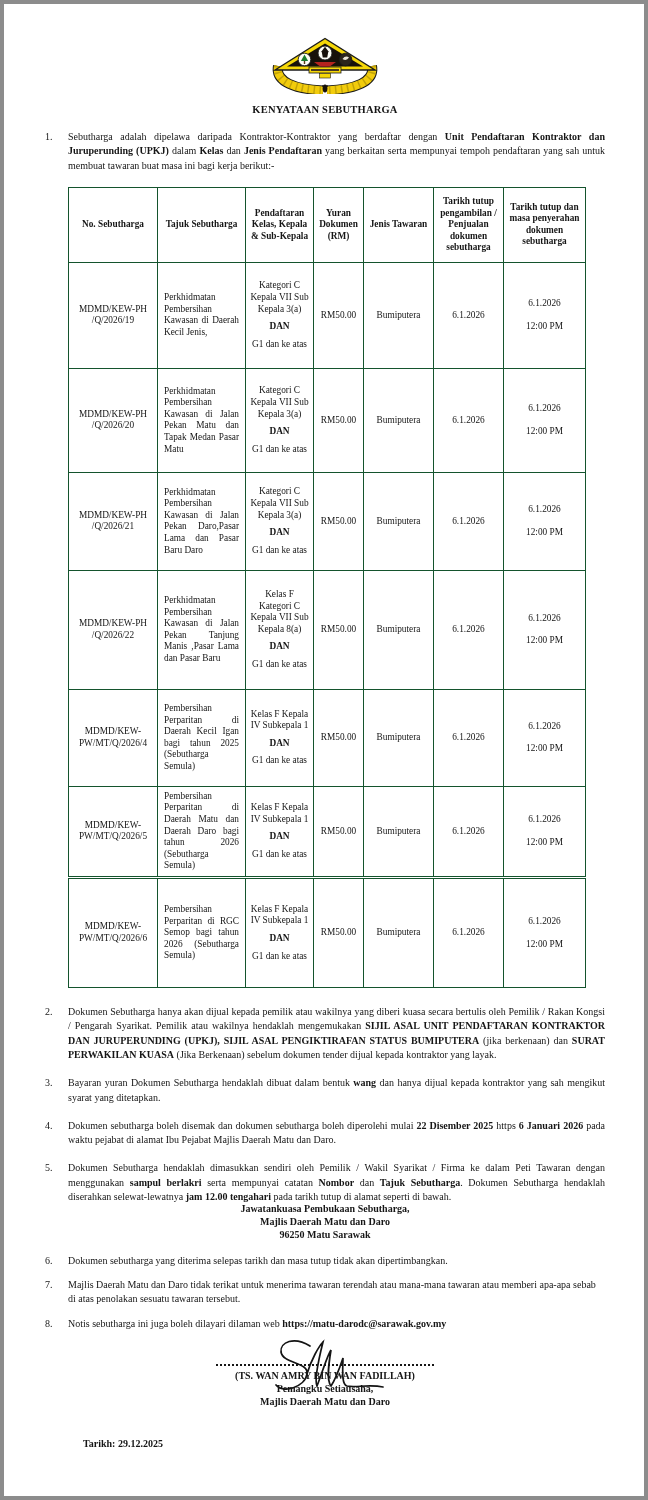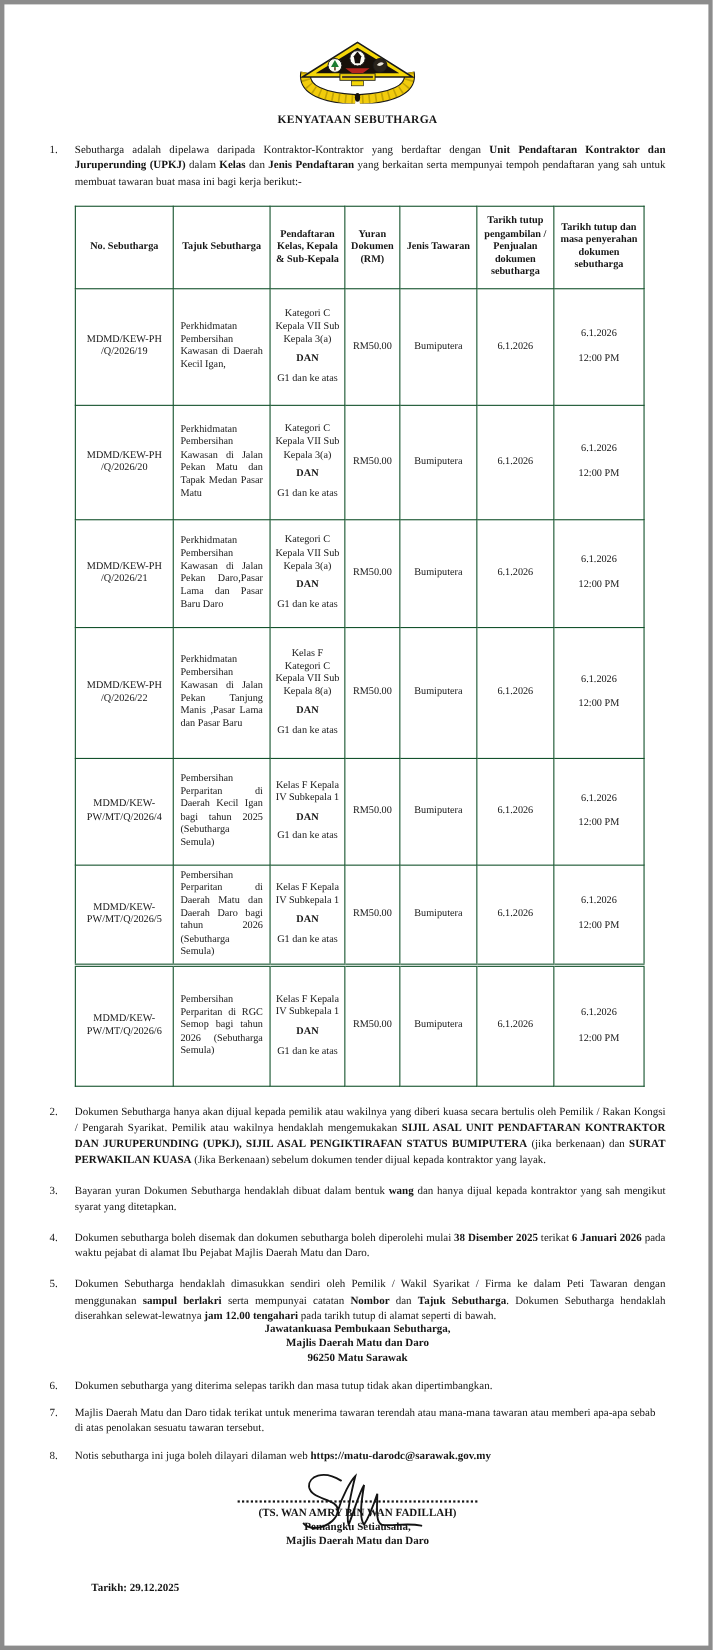--- a/index.html
+++ b/index.html
@@ -118,21 +118,21 @@
             <th>Yuran Dokumen (RM)</th>
             <th>Jenis Tawaran</th>
             <th>Tarikh tutup pengambilan / Penjualan dokumen sebutharga</th>
             <th>Tarikh tutup dan masa penyerahan dokumen sebutharga</th>
           </tr>
       </thead>
       <tbody>
           <tr>
             <td class="cell-no">MDMD/KEW-PH
 /Q/2026/19</td>
-            <td class="cell-title">Perkhidmatan Pembersihan Kawasan di Daerah Kecil Igan,</td>
+            <td class="cell-title">Perkhidmatan Pembersihan Kawasan di Daerah Kecil Jenis,</td>
             <td class="cell-reg">
               <div class="reg-line">Kategori C Kepala VII Sub Kepala 3(a)</div>
               <div class="reg-line bold">DAN</div>
               <div class="reg-line">G1 dan ke atas</div>
             </td>
             <td class="cell-fee">RM50.00</td>
             <td class="cell-type">Bumiputera</td>
             <td class="cell-close">6.1.2026</td>
             <td class="cell-sub">
               <div class="sub-date">6.1.2026</div>
@@ -247,21 +247,21 @@
     <div class="para">
       <span class="para-num">2.</span>
       <span class="para-body"><span>Dokumen Sebutharga hanya akan dijual kepada pemilik atau wakilnya yang diberi kuasa secara  bertulis oleh Pemilik / Rakan Kongsi / Pengarah Syarikat. Pemilik atau wakilnya hendaklah mengemukakan </span><b>SIJIL ASAL UNIT PENDAFTARAN KONTRAKTOR DAN JURUPERUNDING (UPKJ), SIJIL ASAL PENGIKTIRAFAN STATUS BUMIPUTERA</b><span> (jika berkenaan) dan </span><b>SURAT PERWAKILAN KUASA</b><span> (Jika Berkenaan) sebelum dokumen tender dijual kepada kontraktor yang layak.</span></span>
     </div>
     <div class="para">
       <span class="para-num">3.</span>
       <span class="para-body"><span>Bayaran yuran Dokumen Sebutharga hendaklah dibuat dalam bentuk </span><b>wang</b><span> dan hanya dijual kepada kontraktor yang sah mengikut syarat yang ditetapkan.</span></span>
     </div>
     <div class="para">
       <span class="para-num">4.</span>
-      <span class="para-body"><span>Dokumen sebutharga boleh disemak dan dokumen sebutharga boleh diperolehi mulai </span><b>38 Disember 2025</b><span> terikat </span><b>6 Januari 2026</b><span> pada waktu pejabat di alamat Ibu Pejabat Majlis Daerah Matu dan Daro.</span></span>
+      <span class="para-body"><span>Dokumen sebutharga boleh disemak dan dokumen sebutharga boleh diperolehi mulai </span><b>22 Disember 2025</b><span> https </span><b>6 Januari 2026</b><span> pada waktu pejabat di alamat Ibu Pejabat Majlis Daerah Matu dan Daro.</span></span>
     </div>
     <div class="para" style="margin-bottom:4px">
       <span class="para-num">5.</span>
       <span class="para-body"><span>Dokumen Sebutharga hendaklah dimasukkan sendiri oleh Pemilik / Wakil Syarikat / Firma ke dalam  Peti Tawaran dengan menggunakan </span><b>sampul berlakri</b><span> serta mempunyai catatan </span><b>Nombor</b><span> dan </span><b>Tajuk Sebutharga</b><span>. Dokumen Sebutharga hendaklah diserahkan selewat-lewatnya </span><b>jam 12.00 tengahari</b><span> pada tarikh tutup di alamat seperti di bawah.</span></span>
     </div>
 
     <div class="address-block">
         <div>Jawatankuasa Pembukaan Sebutharga,</div>
         <div>Majlis Daerah Matu dan Daro</div>
         <div>96250 Matu Sarawak</div>

